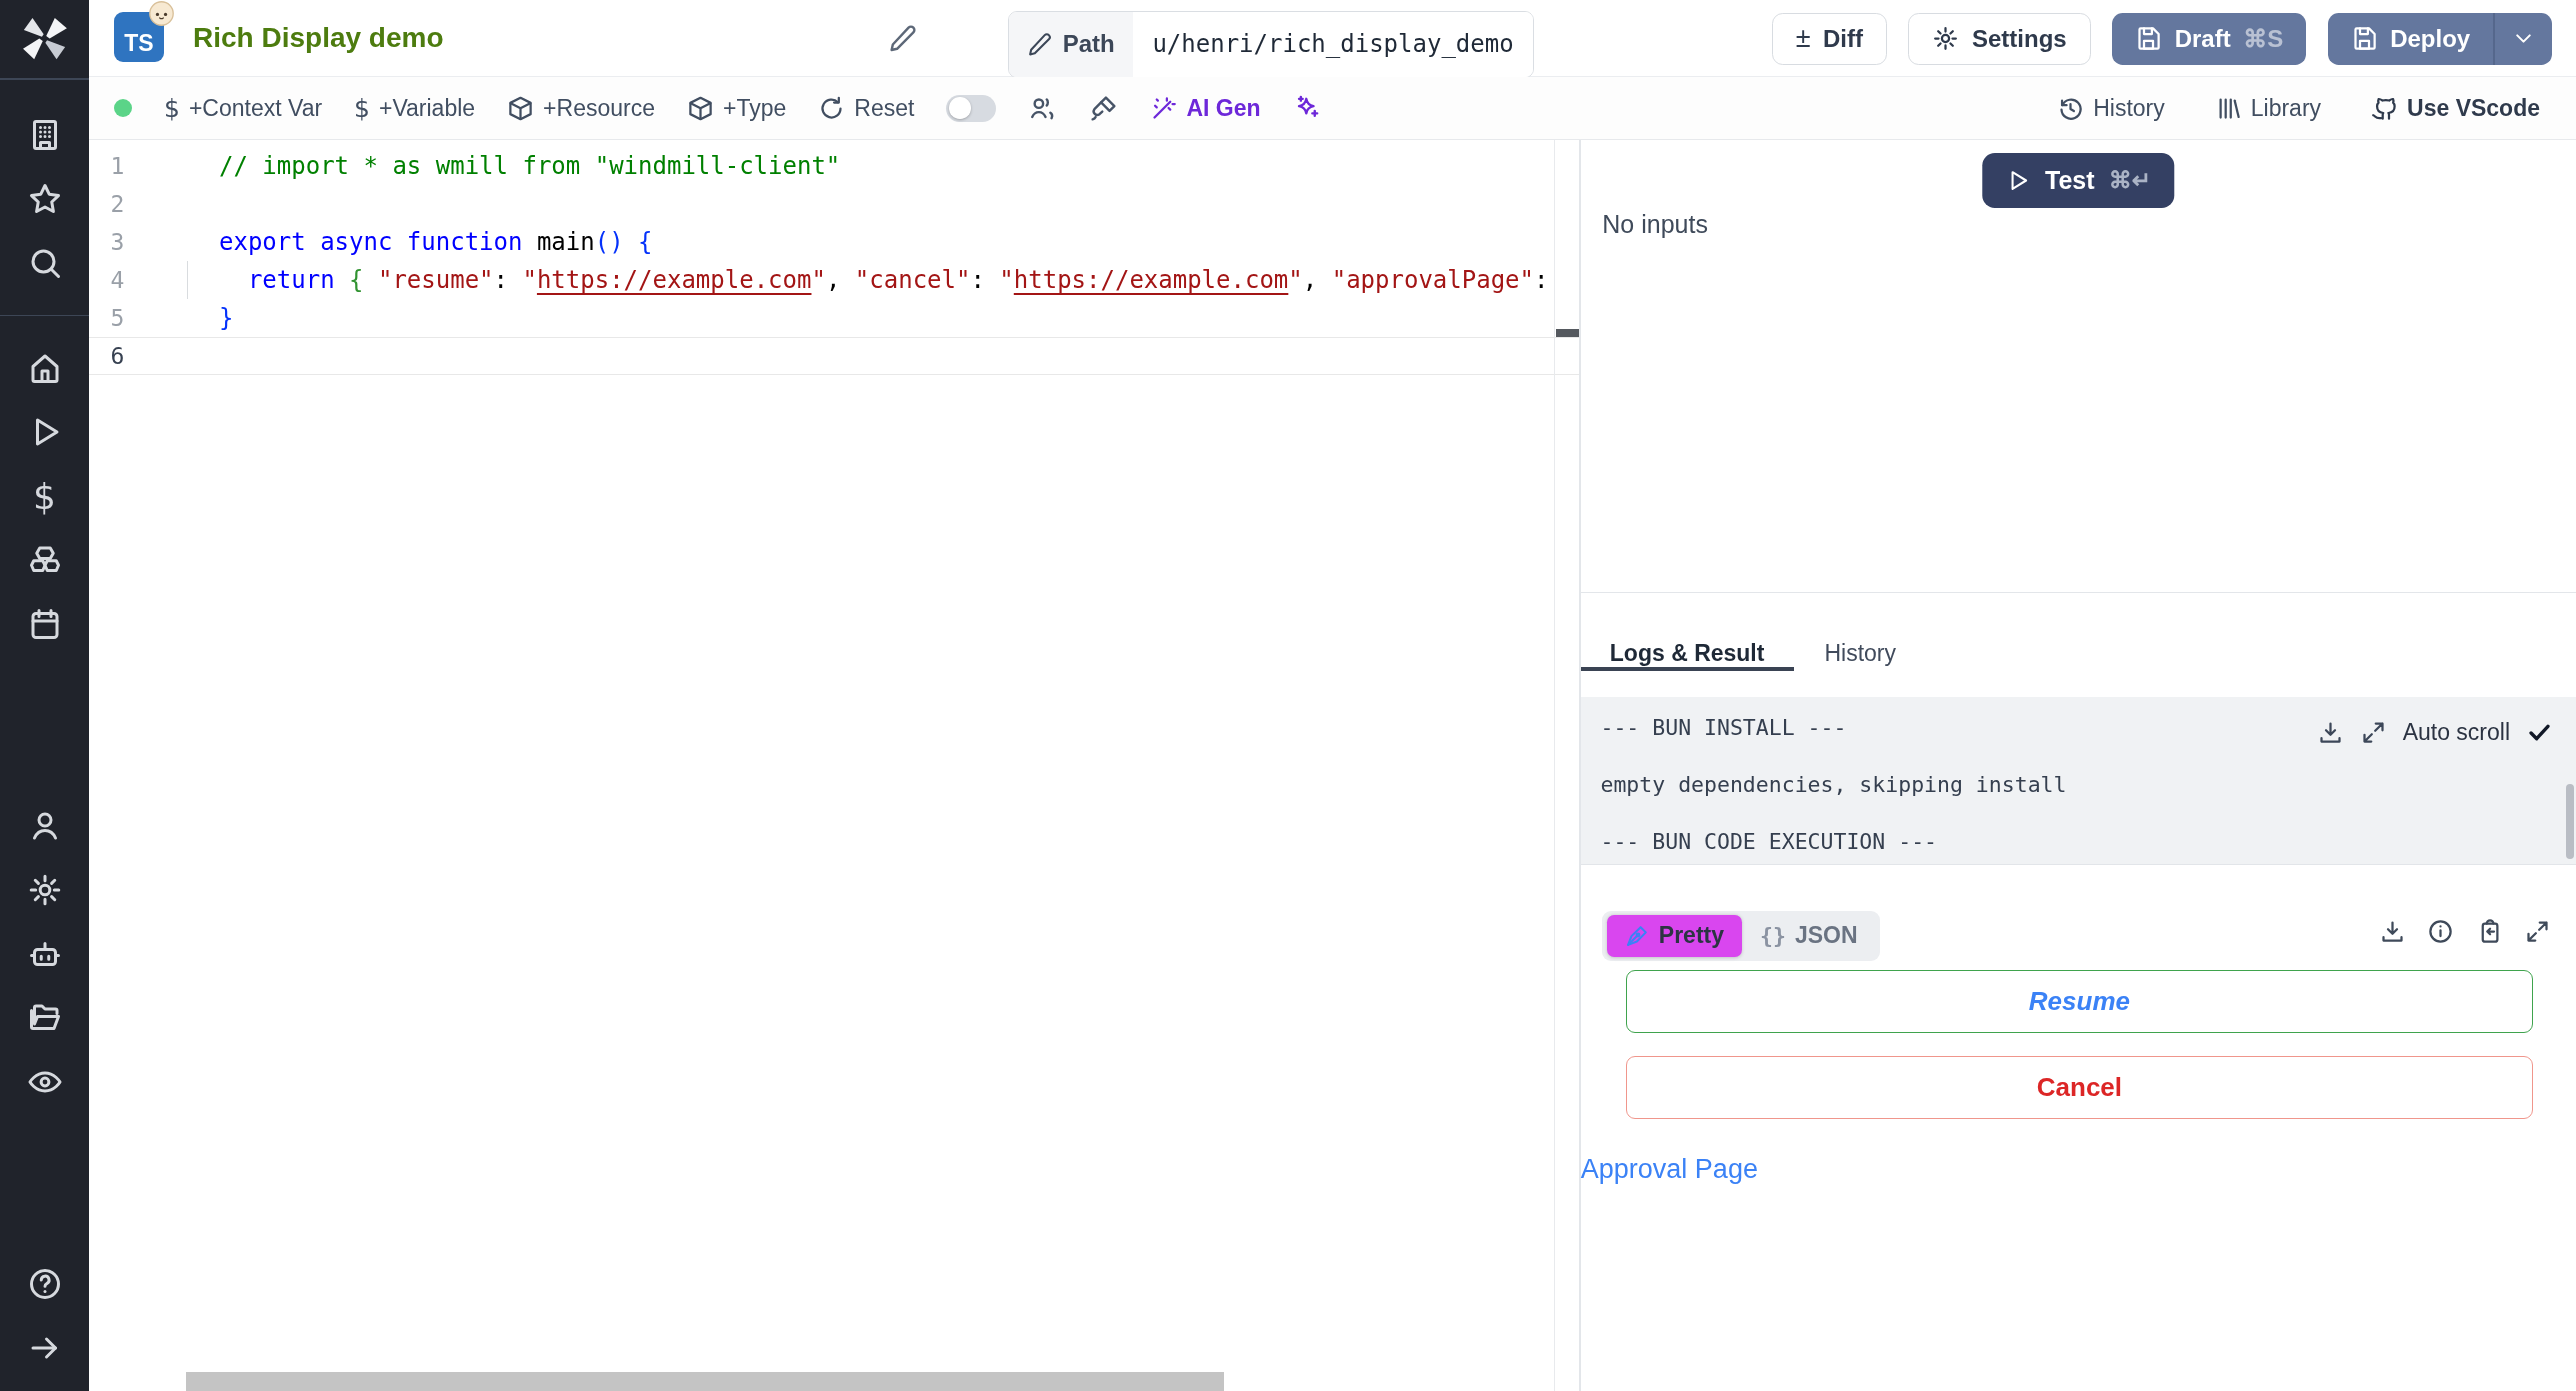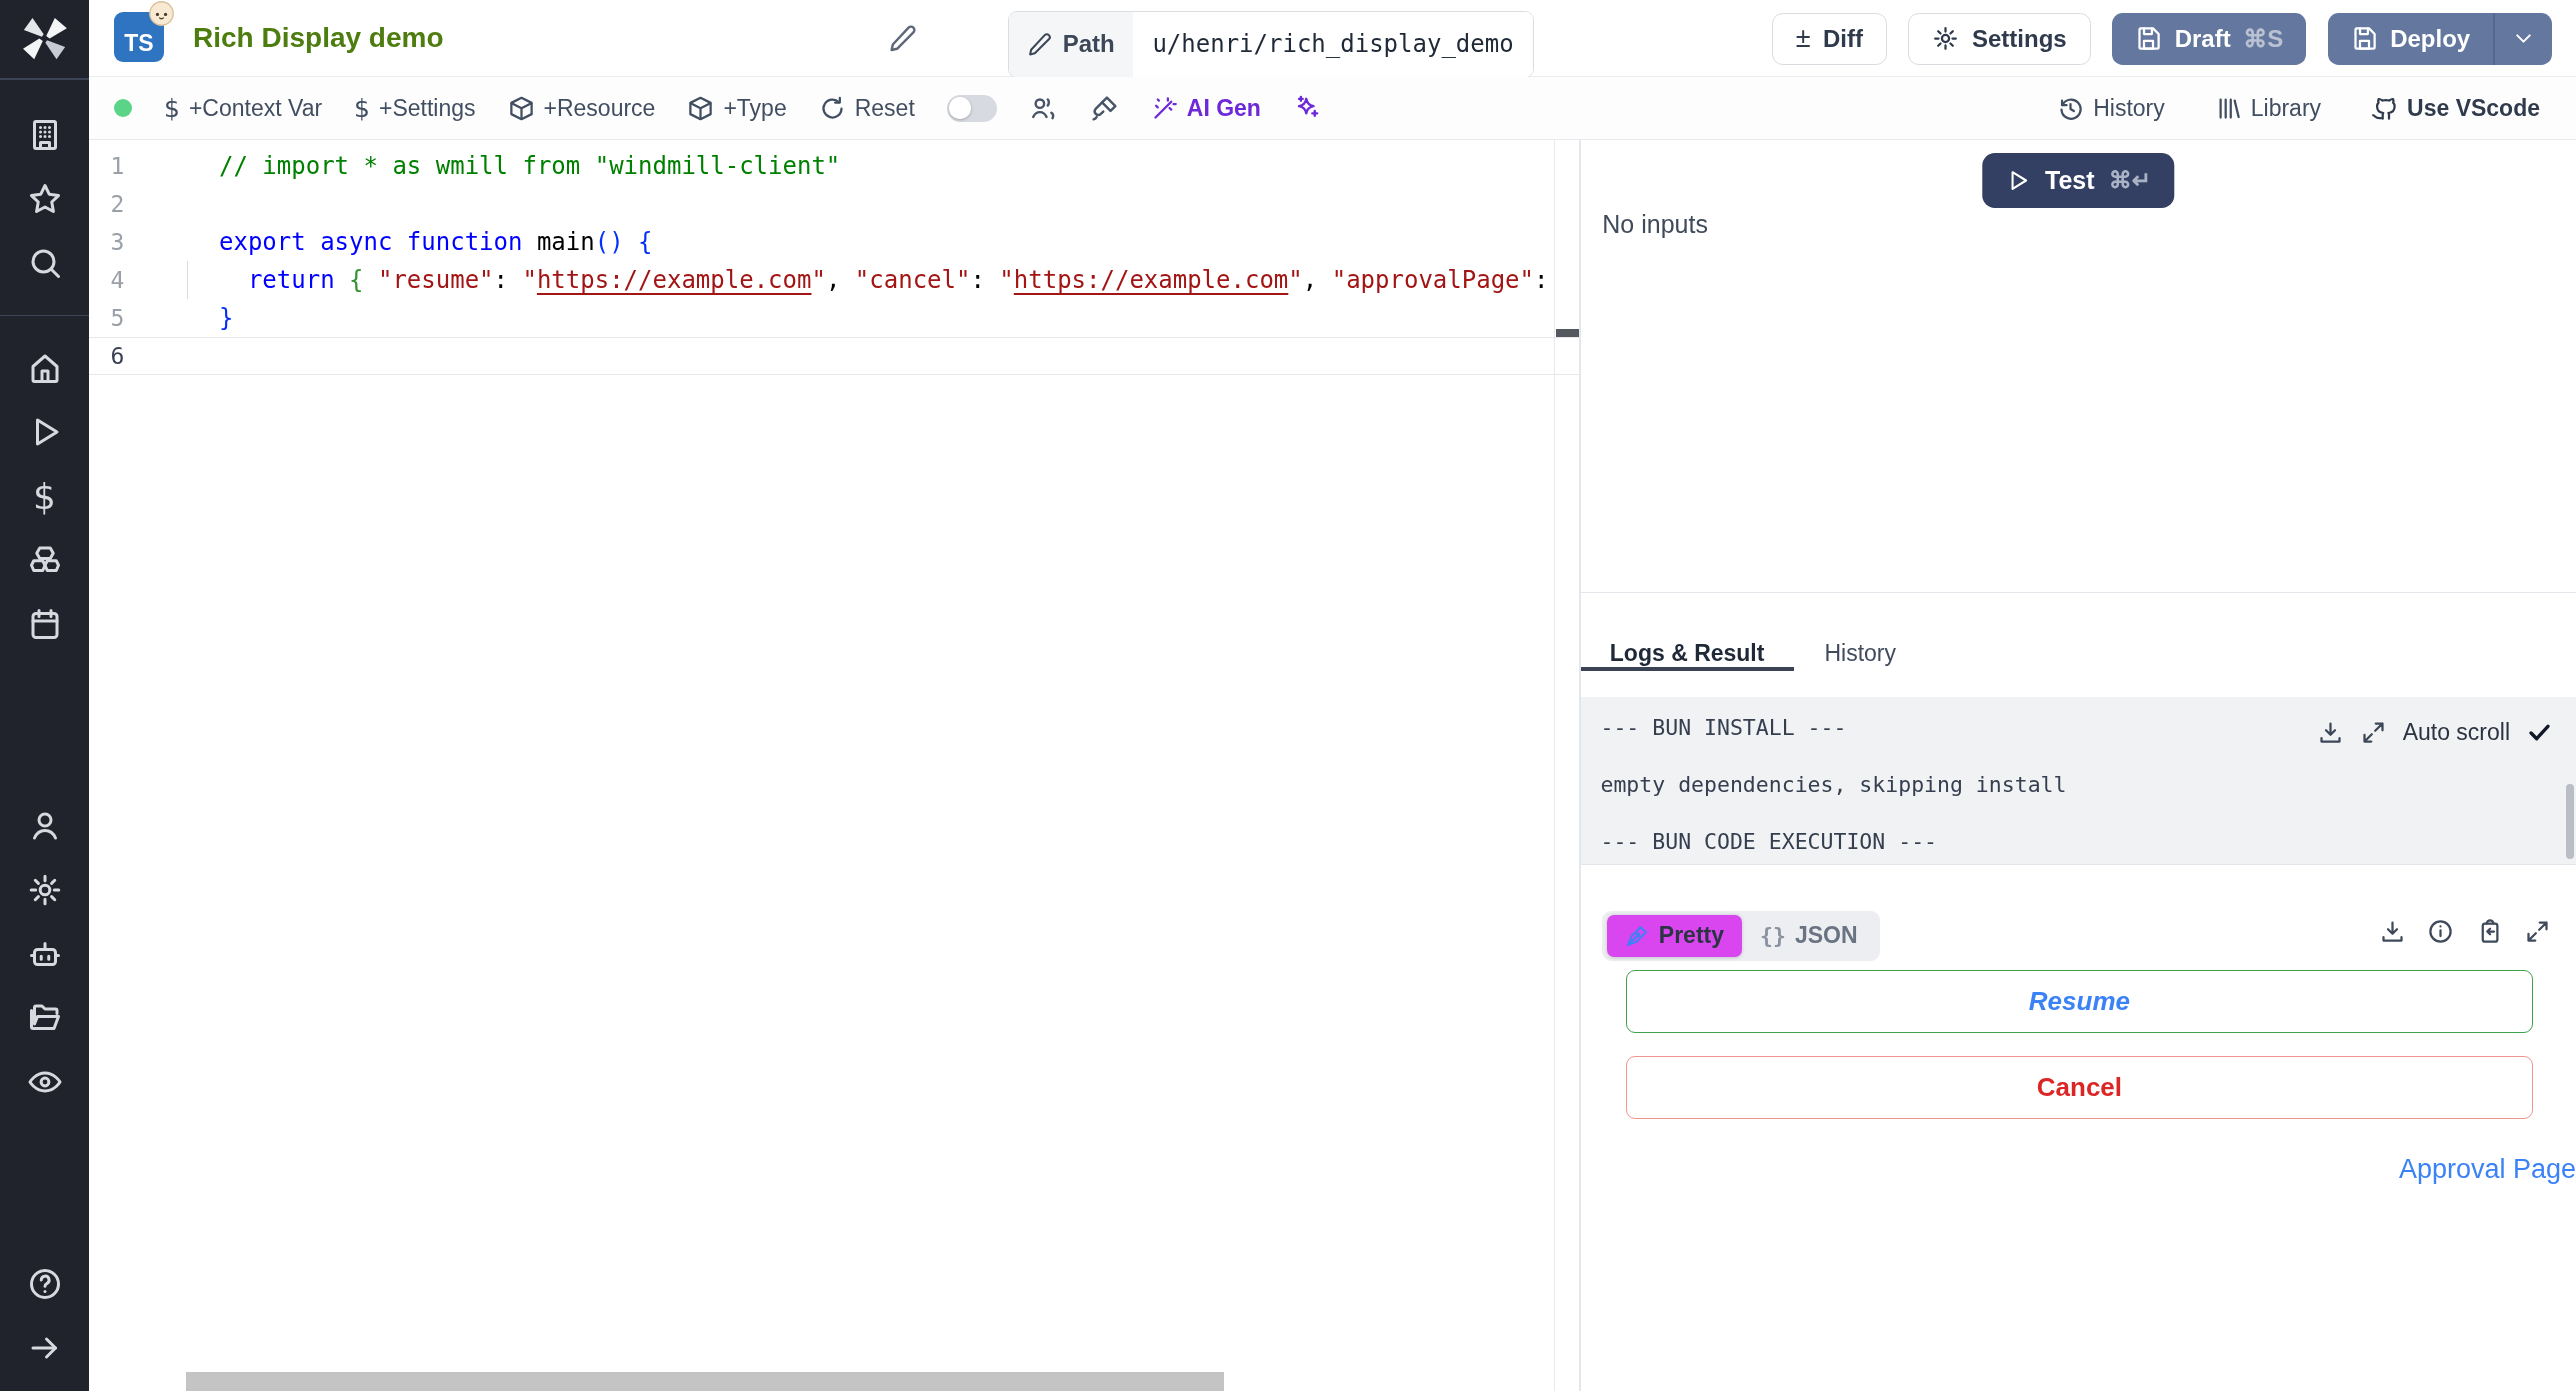--- a/index.html
+++ b/index.html
@@ -109,21 +109,21 @@
   .seg { display:flex; align-items:center; gap:9px; padding:7.2px 18px; border-radius:7.2px; font-size:23px; cursor:pointer; color:#6a7382; font-weight:600; }
   .seg.active { background:#d946ef; color:#2b3442; box-shadow:0 0.9px 3.6px rgba(0,0,0,.18); }
   .seg .brace { font-family:"DejaVu Sans Mono", monospace; color:#8b93a2; font-size:21.5px; font-weight:bold; }
   .result-icons { position:absolute; right:25px; top:27px; display:flex; gap:21.5px; color:#3f4a5a; }
   .result-icons svg { width:27px; height:27px; cursor:pointer; }
 
   .res-btn { position:absolute; left:45px; right:43px; height:63px; border-radius:9px; background:#fff;
              display:flex; align-items:center; justify-content:center; font-size:26px; font-weight:bold; cursor:pointer; }
   .res-btn.resume { top:79px; border:1.8px solid #3fa34d; color:#3b82f6;font-style:italic; }
   .res-btn.cancel { top:165px; border:1.8px solid #f0968c; color:#dc2626; }
-  .approval { position:absolute; left:0; right:0; top:263px; text-align:right; font-size:27px; color:#3b82f6; cursor:pointer; }
+  .approval { position:absolute; left:0; right:0; top:263px; text-align:left; font-size:27px; color:#3b82f6; cursor:pointer; }
 </style>
 </head>
 <body>
 
 <div class="app">
 
   <nav class="sidebar">
     <div class="sb-logo">
       <svg width="55" height="55" viewBox="0 0 64 64">
         <g>
@@ -308,21 +308,21 @@
 
     <div class="toolbar">
       <div class="tb-left">
         <span class="status-dot"></span>
         <div class="tb-item">
           <span class="tb-dollar">$</span>
           <span>+Context Var</span>
         </div>
         <div class="tb-item">
           <span class="tb-dollar">$</span>
-          <span>+Settings</span>
+          <span>+Variable</span>
         </div>
         <div class="tb-item">
           <svg class="ic" viewBox="0 0 24 24">
               <path d="M12 2.5 21 7v10l-9 4.5L3 17V7z"></path>
               <path d="M3.3 7.3 12 11.8l8.7-4.5M12 11.8V21"></path>
             </svg>
           <span>+Resource</span>
         </div>
         <div class="tb-item">
           <svg class="ic" viewBox="0 0 24 24">

